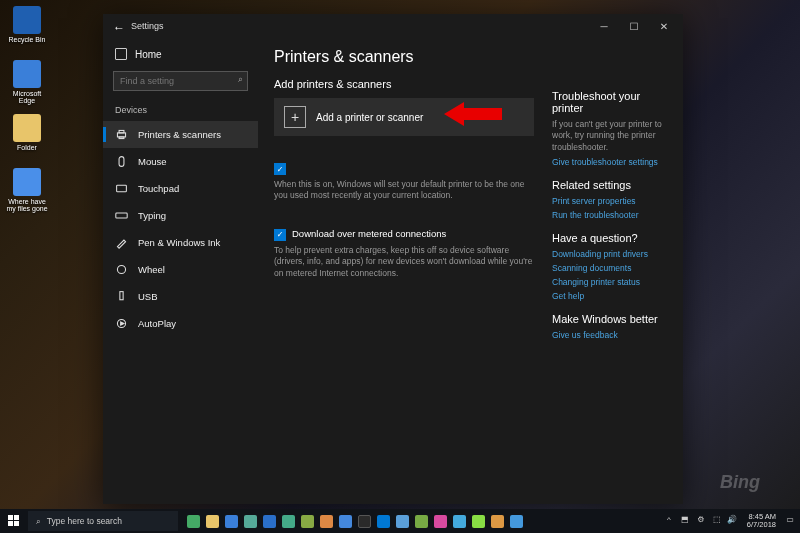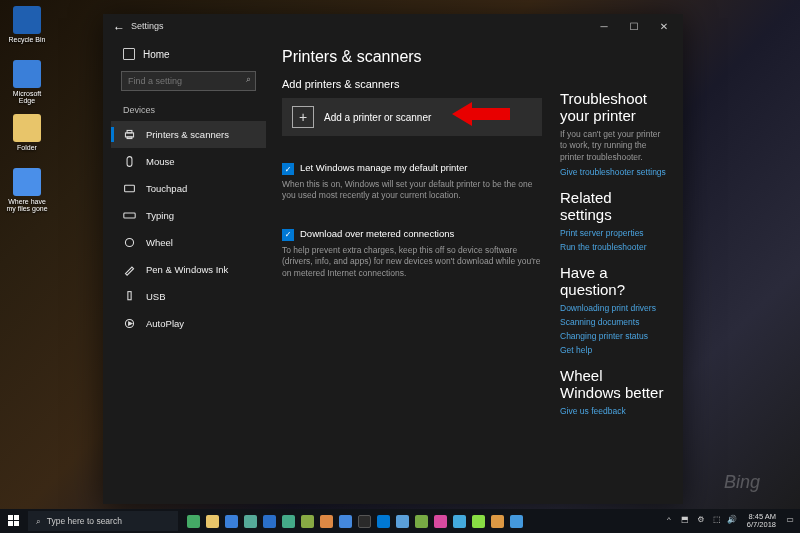--- a/index.html
+++ b/index.html
@@ -13,34 +13,34 @@
     radial-gradient(circle at 80% 20%,rgba(100,150,255,.08) 0,transparent 3%),
     radial-gradient(circle at 40% 80%,rgba(255,180,80,.1) 0,transparent 2%);
   }
   .desktop-icon { position:absolute; width:42px; text-align:center; }
   .desktop-icon .ic { width:28px;height:28px;margin:0 auto 2px;background:#2a6fc9;border-radius:3px; }
   .desktop-icon .lbl { color:#fff;font-size:7px;text-shadow:0 1px 2px #000; }
   .di-1{top:6px;left:6px}.di-1 .ic{background:#1f5fb0}
   .di-2{top:60px;left:6px}.di-2 .ic{background:#3a7fd9}
   .di-3{top:114px;left:6px}.di-3 .ic{background:#e8c56a}
   .di-4{top:168px;left:6px}.di-4 .ic{background:#4a8fe9}
-  .bing{position:absolute;right:40px;bottom:40px;color:rgba(255,255,255,.25);font-size:18px;font-style:italic;font-weight:400}
+  .bing{position:absolute;right:40px;bottom:40px;color:rgba(255,255,255,.25);font-size:18px;font-style:italic;font-weight:700}
 
   
   .win {
     position:absolute; left:103px; top:14px; width:580px; height:490px;
     background:#1b1b1b; color:#fff; display:flex; flex-direction:column;
     box-shadow:0 4px 30px rgba(0,0,0,.6);
   }
   .titlebar { height:24px; display:flex; align-items:center; padding:0 4px; }
   .titlebar .back { width:24px;text-align:center;font-size:12px;color:#fff; }
   .titlebar .title { font-size:9px;color:#ddd; }
   .titlebar .spacer{flex:1}
   .titlebar .btn{width:30px;text-align:center;font-size:10px;color:#ccc}
-  .body { flex:1; display:flex; overflow:hidden;padding-left:8px; }
+  .body { flex:1; display:flex; overflow:hidden; }
 
   .sidebar { width:155px; padding:4px 0 0 0; }
   .home { display:flex;align-items:center;gap:8px;padding:6px 12px;font-size:10px;color:#eee; }
   .home .hicon{width:12px;height:12px;border:1px solid #ccc;border-radius:1px;position:relative}
   .search { margin:4px 10px 8px; position:relative; }
   .search input{width:100%;background:#2a2a2a;border:1px solid #555;color:#ccc;font-size:9px;padding:4px 18px 4px 6px}
   .search .sicon{position:absolute;right:5px;top:4px;font-size:9px;color:#aaa}
   .cat{padding:6px 12px;font-size:9px;color:#bbb;font-weight:400}
   .navitem{display:flex;align-items:center;gap:10px;padding:7px 12px;font-size:9.5px;color:#eee;position:relative}
   .navitem.active{background:#2f2f2f}
@@ -56,21 +56,21 @@
   .plus{width:22px;height:22px;border:1px solid #aaa;display:flex;align-items:center;justify-content:center;font-size:14px;color:#ddd}
   .addbtn .txt{font-size:10px}
   .arrow{position:absolute;left:170px;top:2px;width:58px;height:28px}
   .arrow svg{width:100%;height:100%}
   .chk{display:flex;align-items:flex-start;gap:6px;margin-top:26px}
   .chk .box{width:12px;height:12px;background:#0078d4;display:flex;align-items:center;justify-content:center;color:#fff;font-size:8px;flex-shrink:0;margin-top:1px}
   .chk .lab{font-size:9.5px}
   .desc{font-size:8.5px;color:#999;margin-top:4px;line-height:1.35;max-width:260px}
 
   .rside{width:140px;padding-top:42px;font-size:8.5px}
-  .rh{font-size:15px;color:#fff;margin:12px 0 5px}
+  .rh{font-size:11px;color:#fff;margin:12px 0 5px}
   .rh:first-child{margin-top:0}
   .rtxt{color:#999;line-height:1.35;margin-bottom:4px}
   .rlink{color:#4aa3df;margin-bottom:4px;display:block}
 
   
   .taskbar{position:absolute;left:0;right:0;bottom:0;height:24px;background:#101318;display:flex;align-items:center;padding:0 2px;gap:2px}
   .tb-start{width:24px;height:24px;display:flex;align-items:center;justify-content:center}
   .tb-start svg{width:12px;height:12px}
   .tb-search{display:flex;align-items:center;gap:6px;background:#1a1f26;height:20px;padding:0 8px;width:150px;color:#ccc;font-size:8.5px}
   .tb-icons{display:flex;align-items:center;gap:1px;margin-left:4px}
@@ -155,32 +155,32 @@
         <span class="nicon">
             <svg viewBox="0 0 16 16">
               <rect x="1" y="5" width="14" height="6" rx="1"></rect>
             </svg>
           </span>
         <span>Typing</span>
       </div>
       <div class="navitem">
         <span class="nicon">
             <svg viewBox="0 0 16 16">
+              <path d="M3 13 L11 5 L13 7 L5 15 Z"></path>
+            </svg>
+          </span>
+        <span>Pen &amp; Windows Ink</span>
+      </div>
+      <div class="navitem">
+        <span class="nicon">
+            <svg viewBox="0 0 16 16">
               <circle cx="8" cy="8" r="5"></circle>
             </svg>
           </span>
         <span>Wheel</span>
-      </div>
-      <div class="navitem">
-        <span class="nicon">
-            <svg viewBox="0 0 16 16">
-              <path d="M3 13 L11 5 L13 7 L5 15 Z"></path>
-            </svg>
-          </span>
-        <span>Pen &amp; Windows Ink</span>
       </div>
       <div class="navitem">
         <span class="nicon">
             <svg viewBox="0 0 16 16">
               <rect x="6" y="2" width="4" height="10"></rect>
             </svg>
           </span>
         <span>USB</span>
       </div>
       <div class="navitem">
@@ -203,21 +203,20 @@
           <div class="txt">Add a printer or scanner</div>
           <div class="arrow">
             <svg viewBox="0 0 58 28">
                 <polygon points="0,14 20,2 20,8 58,8 58,20 20,20 20,26" fill="#e80000"></polygon>
               </svg>
           </div>
         </div>
 
         <div class="chk">
           <div class="box">✓</div>
-          <div class="lab">Let Windows manage my default printer</div>
         </div>
         <div class="desc">When this is on, Windows will set your default printer to be the one you used most recently at your current location.</div>
 
         <div class="chk">
           <div class="box">✓</div>
           <div class="lab">Download over metered connections</div>
         </div>
         <div class="desc">To help prevent extra charges, keep this off so device software (drivers, info, and apps) for new devices won't download while you're on metered Internet connections.</div>
       </div>
 
@@ -229,21 +228,21 @@
         <div class="rh">Related settings</div>
         <a class="rlink">Print server properties</a>
         <a class="rlink">Run the troubleshooter</a>
 
         <div class="rh">Have a question?</div>
         <a class="rlink">Downloading print drivers</a>
         <a class="rlink">Scanning documents</a>
         <a class="rlink">Changing printer status</a>
         <a class="rlink">Get help</a>
 
-        <div class="rh">Wheel Windows better</div>
+        <div class="rh">Make Windows better</div>
         <a class="rlink">Give us feedback</a>
       </div>
     </div>
   </div>
 </div>
 
 <div class="taskbar">
   <div class="tb-start">
     <svg viewBox="0 0 12 12">
         <rect x="0" y="0" width="5" height="5" fill="#fff"></rect>

